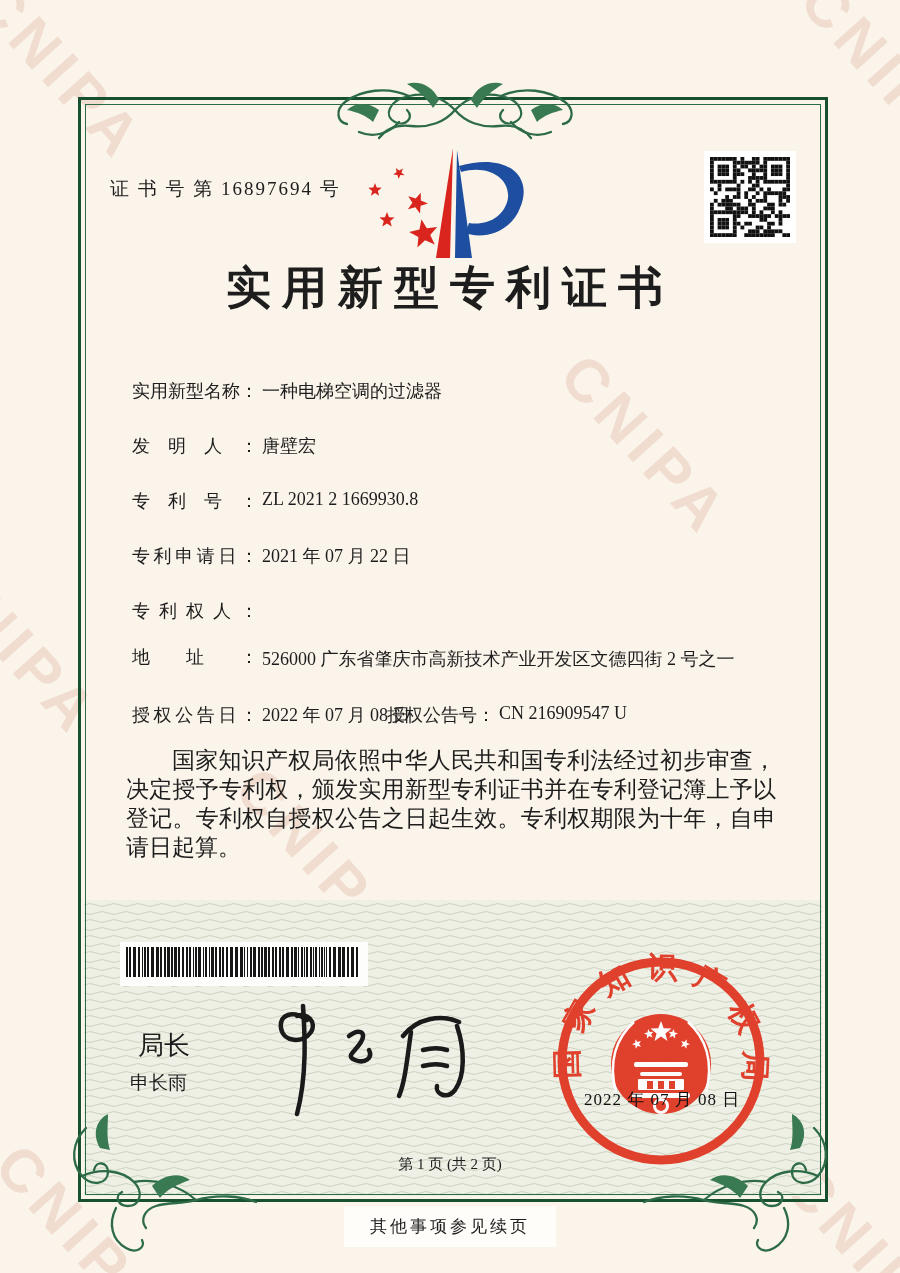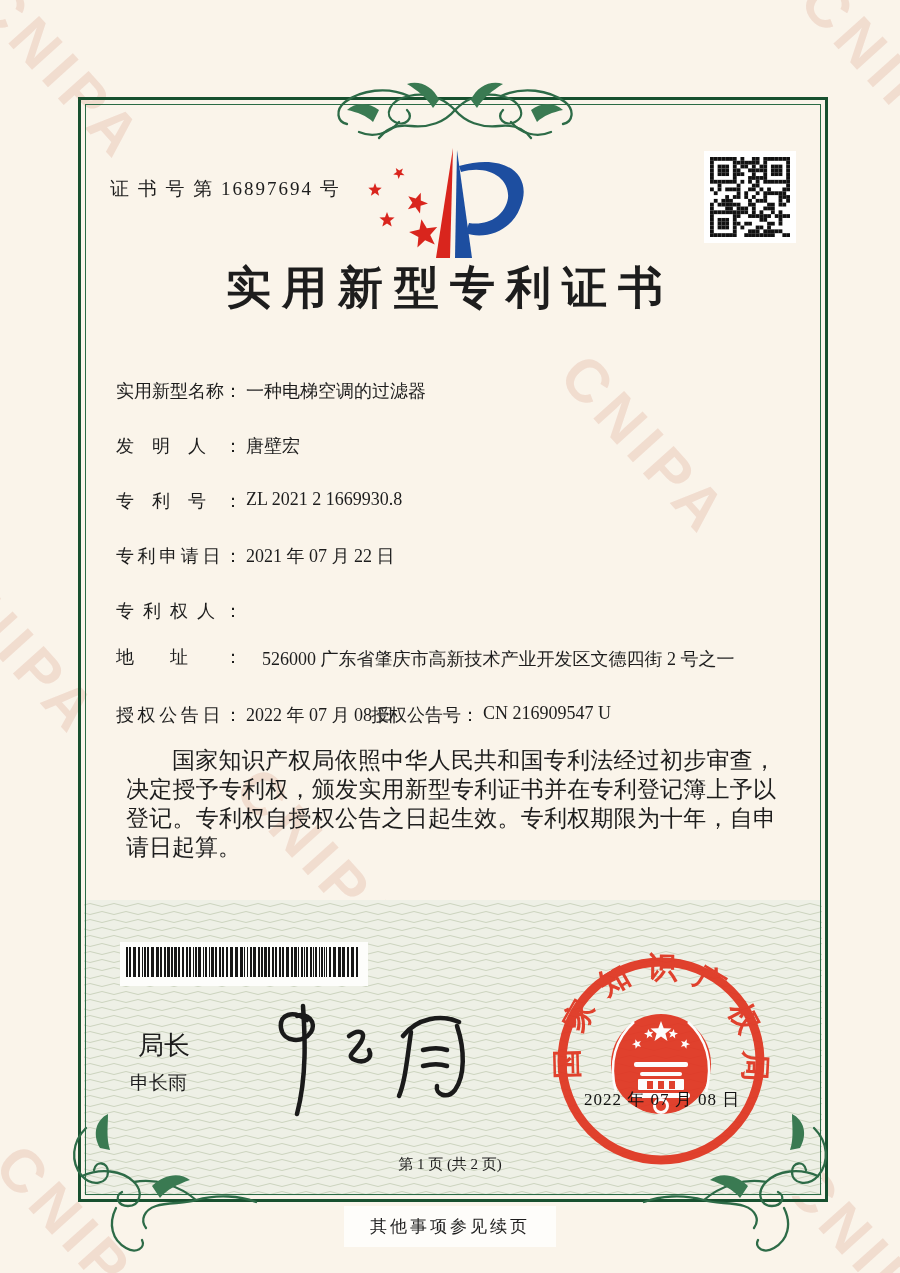--- a/index.html
+++ b/index.html
@@ -17,25 +17,25 @@
   .waveband{position:absolute;left:84px;top:900px;width:738px;height:296px;background:#eef0e6;z-index:1;}
   .waveband svg{display:block;}
   
   .certno{position:absolute;left:110px;top:150px;font-size:19px;letter-spacing:2px;z-index:3;margin-top:26px;}
   .logo{position:absolute;left:362px;top:146px;z-index:3;}
   .qrbox{position:absolute;left:704px;top:151px;width:92px;height:92px;background:#fff;z-index:3;
          display:flex;align-items:center;justify-content:center;}
   .title{position:absolute;left:0;top:258px;width:900px;text-align:center;font-size:45px;
          font-weight:bold;letter-spacing:11px;z-index:3;}
   
-  .row{position:absolute;left:116px;width:660px;font-size:18px;z-index:3;display:flex;}
+  .row{position:absolute;left:132px;width:660px;font-size:18px;z-index:3;display:flex;}
   .lbl{display:inline-block;width:126px;text-align:justify;text-align-last:justify;flex:none;}
   .lbl2{display:inline-block;flex:none;}
   .val{margin-left:4px;}
-  .val-wrap{margin-left:20px;max-width:520px;line-height:28px;}
+  .val-wrap{margin-left:4px;max-width:520px;line-height:28px;}
   .grp2{position:absolute;left:255px;display:flex;}
   
   .paras{position:absolute;left:126px;top:746px;width:650px;font-size:23px;line-height:29px;
          text-align:justify;z-index:3;}
   .paras p{margin:0;text-indent:2em;}
   
   .barcodebox{position:absolute;left:120px;top:942px;background:#fdfdfb;padding:5px 6px;z-index:3;}
   
   .signer-title{position:absolute;left:138px;top:1028px;font-size:26px;z-index:3;}
   .signer-name{position:absolute;left:130px;top:1070px;font-size:19px;z-index:3;}

